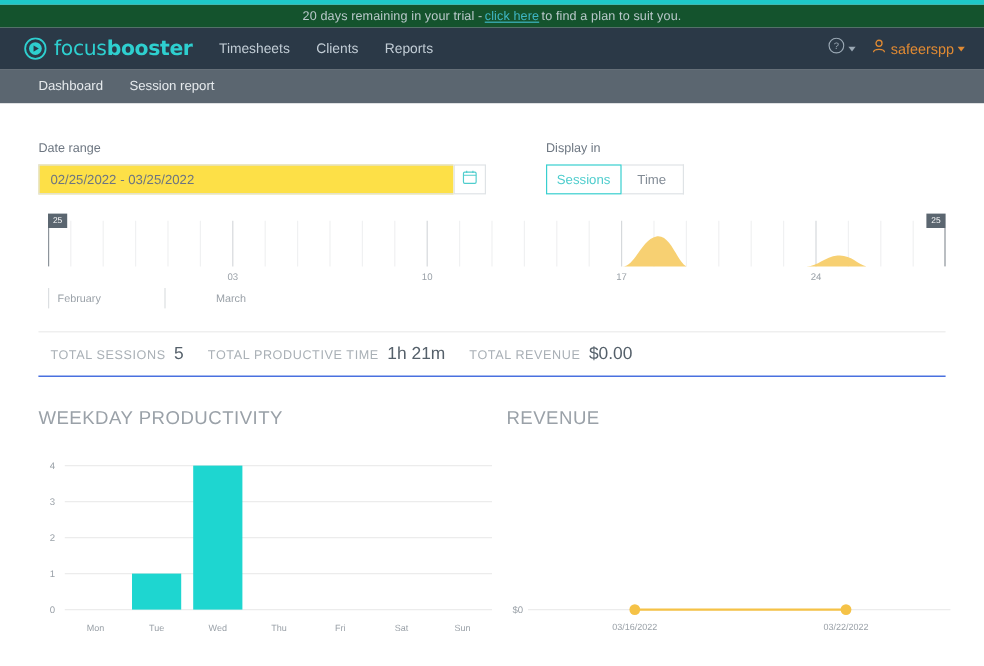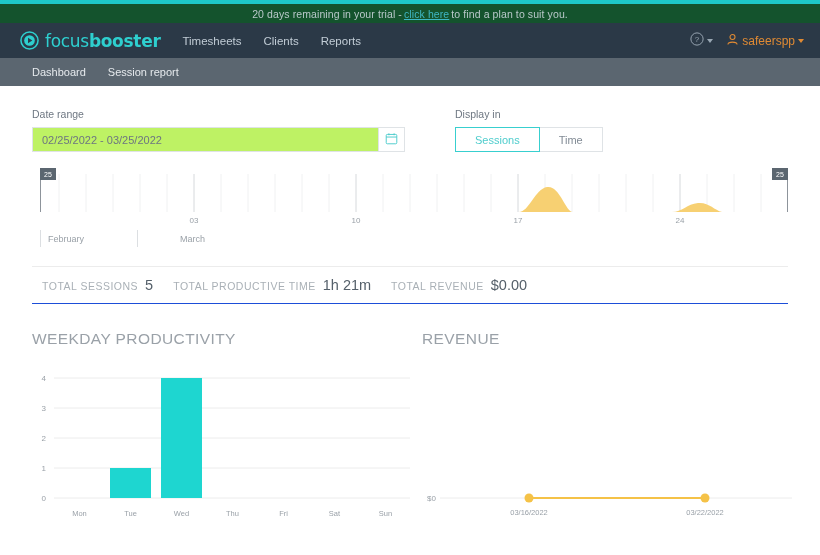--- a/index.html
+++ b/index.html
@@ -51,41 +51,41 @@
   .user-name { font-size: 12px; color: #e08a33; }
 
   
   .subnav {
     height: 28px; background: #5b6670;
     display: flex; align-items: center; padding: 0 32px; gap: 22px;
   }
   .subnav .sub-link { font-size: 11px; color: #e6eaed; cursor: pointer; }
 
   
-  .content { padding: 0 32px; }
+  .content { padding: 0 32px; margin-top: 10px; }
 
   .filters { display: flex; padding-top: 22px; }
   .filter-block { display: flex; flex-direction: column; }
   .filter-label { font-size: 10.5px; color: #6e7782; margin-bottom: 7px; }
 
   .daterange-wrap { display: flex; width: 373px; height: 25px; }
   .daterange-input {
     flex: 1; border: 1px solid #dfe3e6; border-right: none;
     font-size: 11px; color: #6d7581; padding: 7px 9px;
-    font-family: "Liberation Sans", sans-serif; background: #bef264; outline: none;
+    font-family: "Liberation Sans", sans-serif; background: #fde047; outline: none;
   }
   .daterange-btn {
     width: 27px; border: 1px solid #dfe3e6; background: #fff;
     display: flex; align-items: center; justify-content: center; cursor: pointer;
   }
 
   .display-block { margin-left: 50px; }
   .toggle-group { display: flex; height: 25px; }
   .toggle-btn {
-    min-width: 52px; padding: 0 19px;
+    min-width: 52px; padding: 0 8px;
     border: 1px solid #dfe3e6; background: #fff;
     font-size: 11px; color: #828b95; cursor: pointer;
     display: flex; align-items: center; justify-content: center;
     font-family: "Liberation Sans", sans-serif;
   }
   .toggle-btn + .toggle-btn { border-left: none; }
   .toggle-btn.active { border-color: #38cfcf; color: #4fcdcd; position: relative; z-index: 2; }
 
   
   .timeline { position: relative; height: 82px; margin-top: 16px; }

